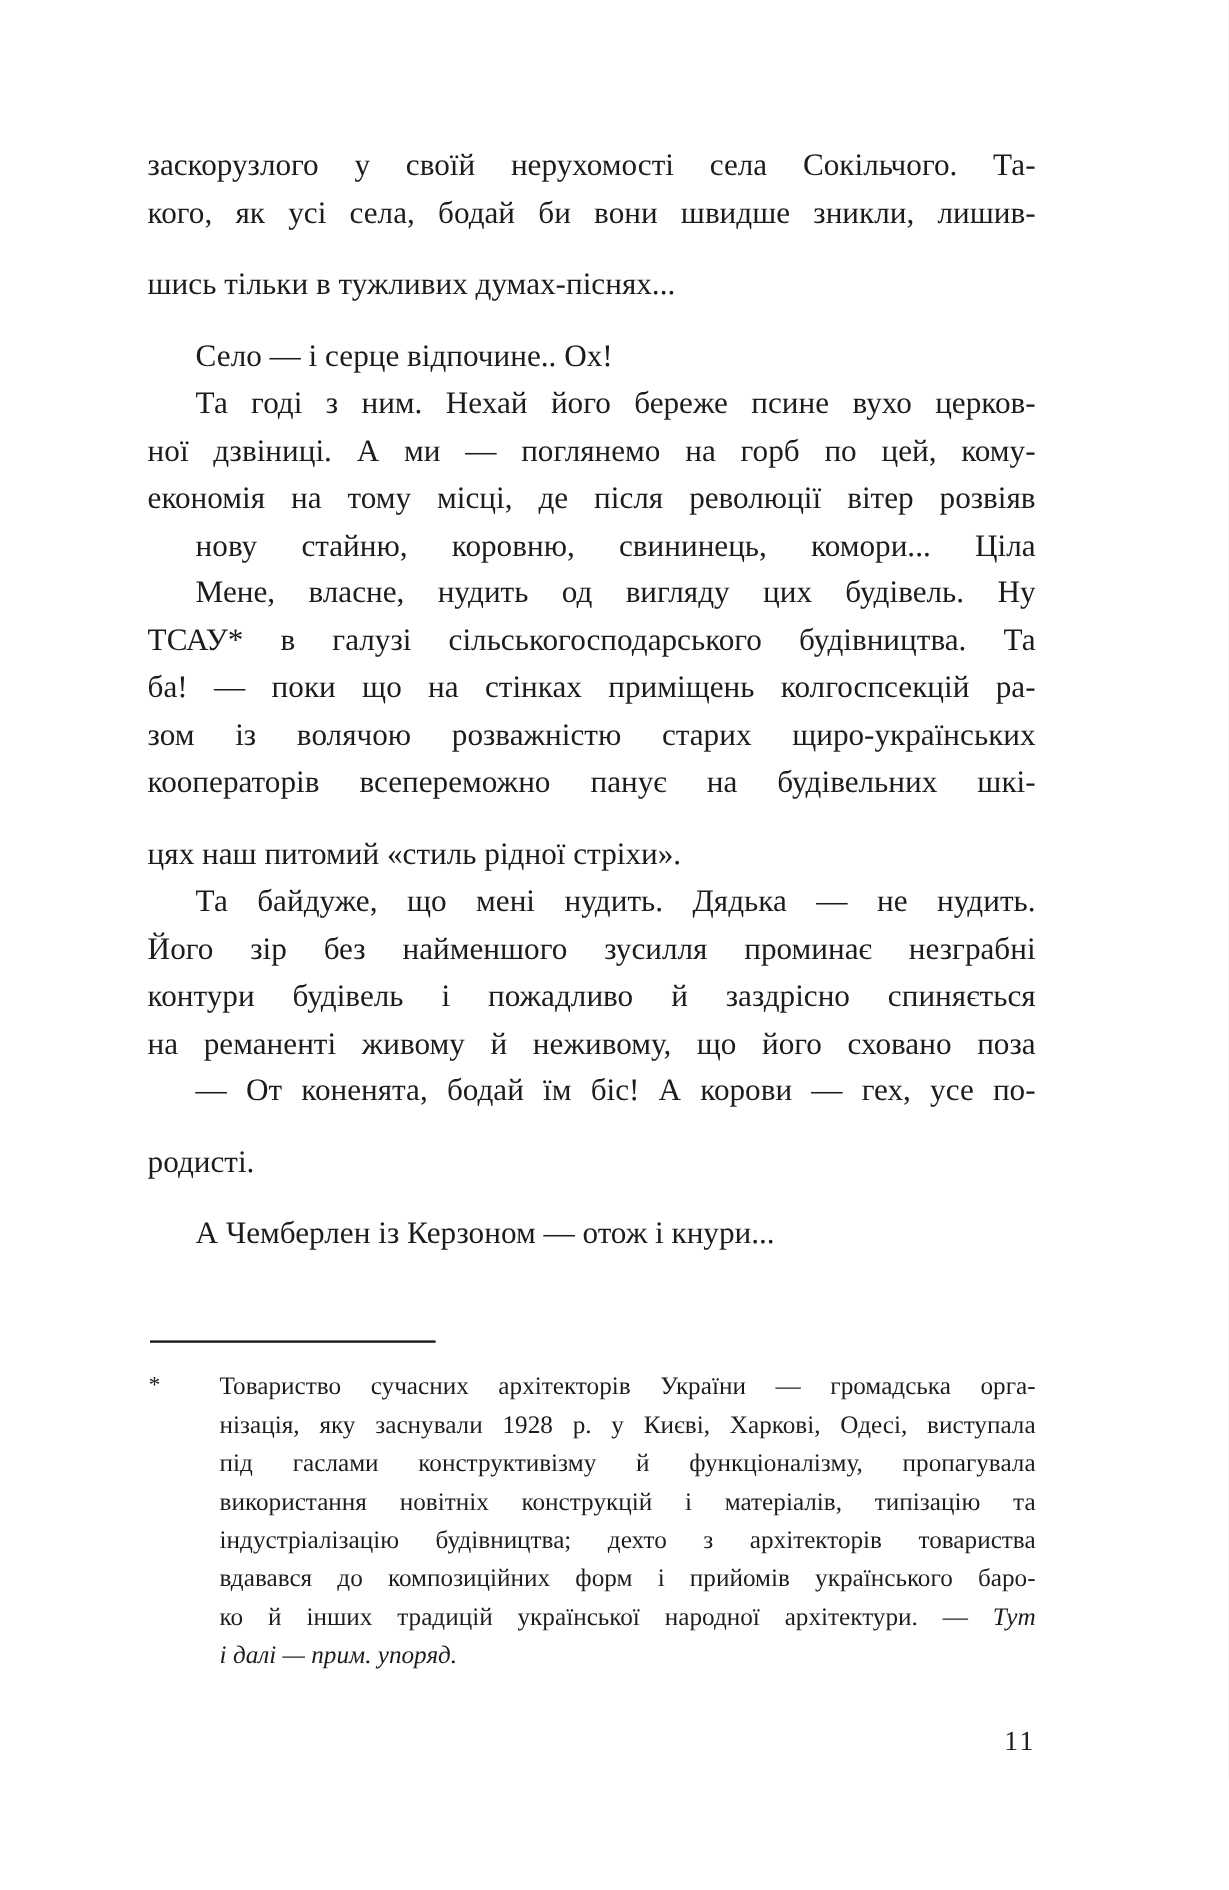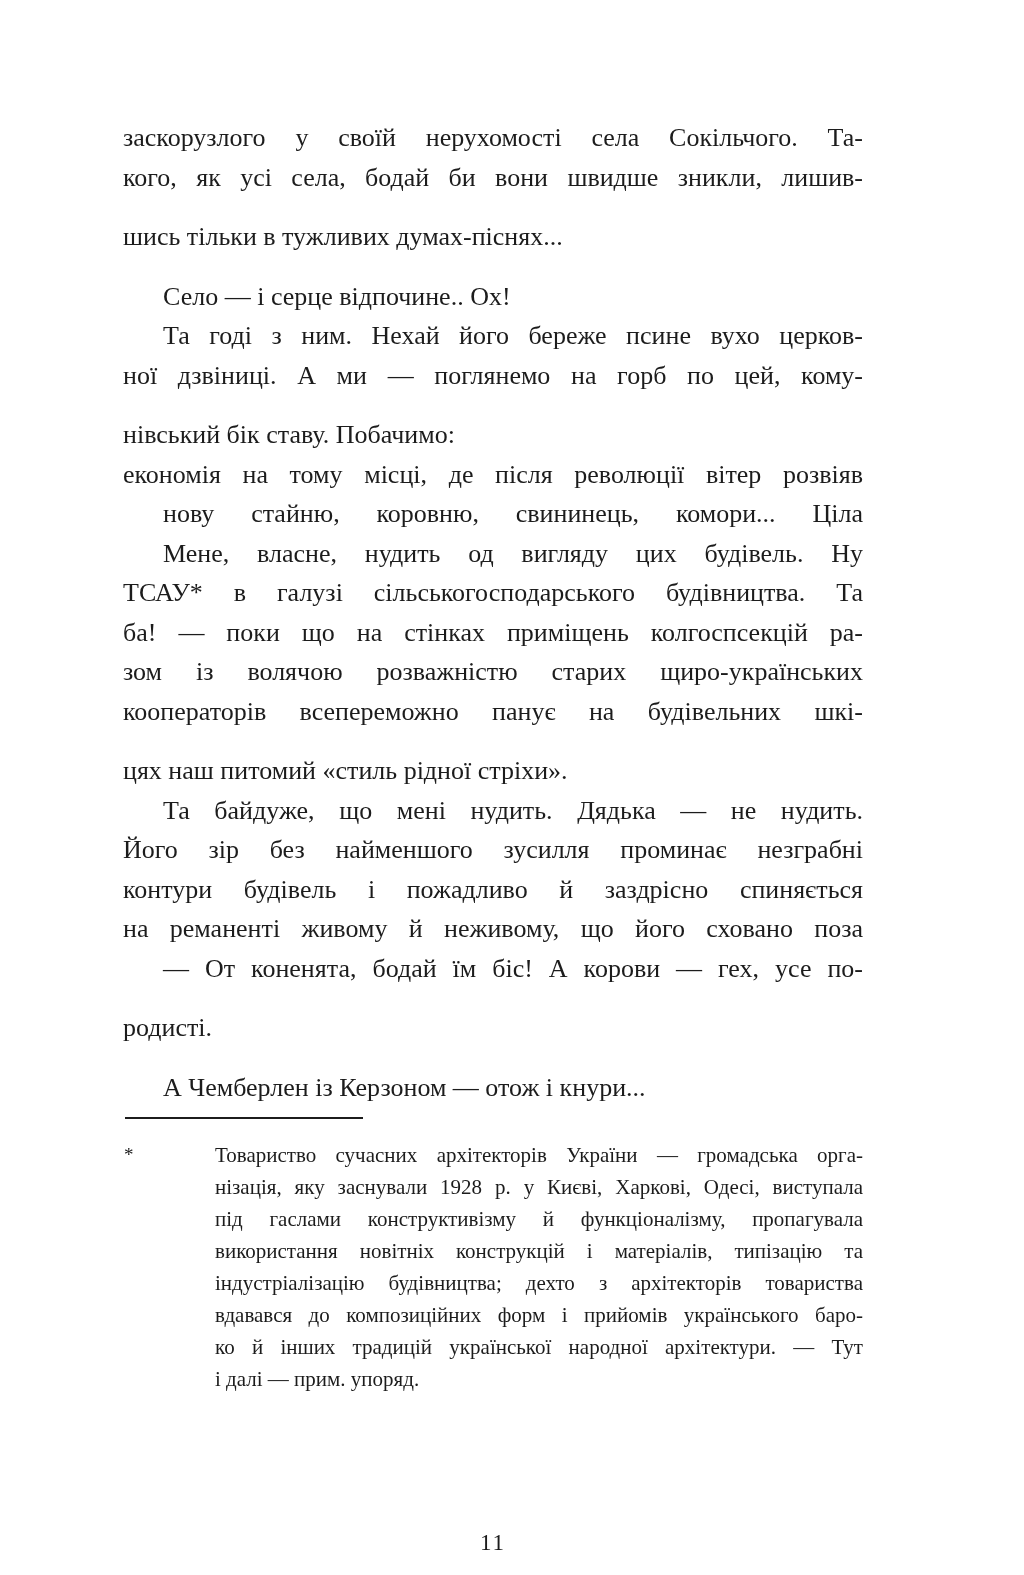--- a/index.html
+++ b/index.html
@@ -51,50 +51,49 @@
     position: absolute;
     left: 183px;
     top: 1139px;
     width: 680px;
     font-size: 21px;
     line-height: 32px;
   }
   .footnote-text .fline {
     text-align: justify;
     text-align-last: justify;
-    margin-left: 32px;
   }
   .footnote-text .fline.para-end {
     text-align-last: left;
   }
   .footnote-text .italic {
+    font-style: italic;
   }
   .page-number {
     position: absolute;
     left: 123px;
-    top: 1530px;
+    top: 1438px;
     width: 740px;
-    text-align: center;
+    text-align: right;
     font-size: 23px;
     letter-spacing: 2px;
   }
 </style>
 </head>
 <body>
 
 <div class="page">
 
   <div class="body-text">
       <div class="line">заскорузлого у своїй нерухомості села Сокільчого. Та-</div>
       <div class="line">кого, як усі села, бодай би вони швидше зникли, лишив-</div>
       <div class="line para-end">шись тільки в тужливих думах-піснях...</div>
       <div class="line para-end first">Село — і серце відпочине.. Ох!</div>
       <div class="line first">Та годі з ним. Нехай його береже псине вухо церков-</div>
       <div class="line">ної дзвіниці. А ми — поглянемо на горб по цей, кому-</div>
-      <div class="line para-end">нівський бік ставу. Побачимо:</div>
       <div class="line">економія на тому місці, де після революції вітер розвіяв</div>
       <div class="line first">нову стайню, коровню, свининець, комори... Ціла</div>
       <div class="line first">Мене, власне, нудить од вигляду цих будівель. Ну</div>
       <div class="line">ТСАУ* в галузі сільськогосподарського будівництва. Та</div>
       <div class="line">ба! — поки що на стінках приміщень колгоспсекцій ра-</div>
       <div class="line">зом із волячою розважністю старих щиро-українських</div>
       <div class="line">кооператорів всепереможно панує на будівельних шкі-</div>
       <div class="line para-end">цях наш питомий «стиль рідної стріхи».</div>
       <div class="line first">Та байдуже, що мені нудить. Дядька — не нудить.</div>
       <div class="line">Його зір без найменшого зусилля проминає незграбні</div>

